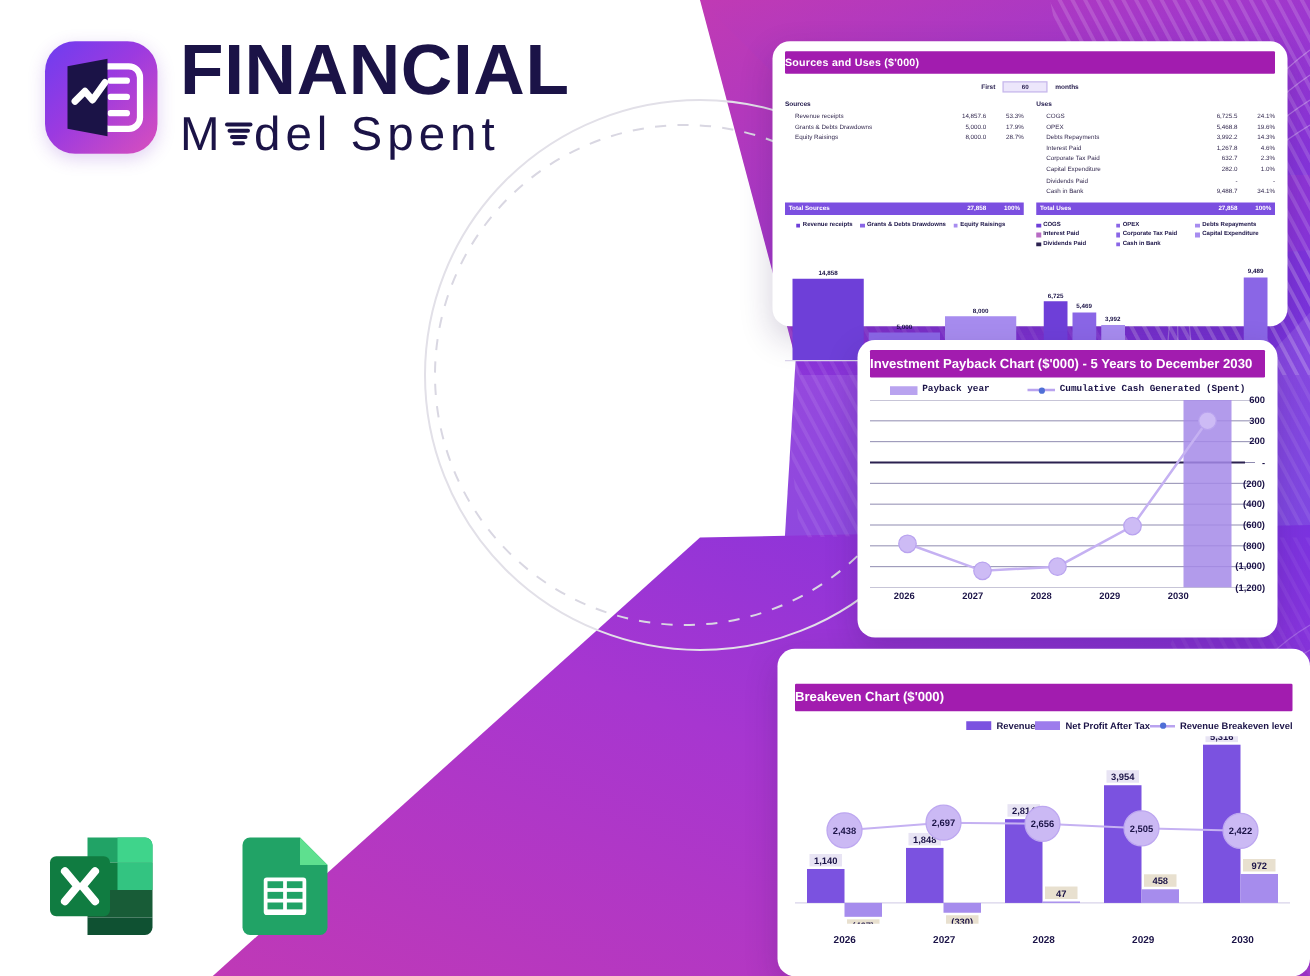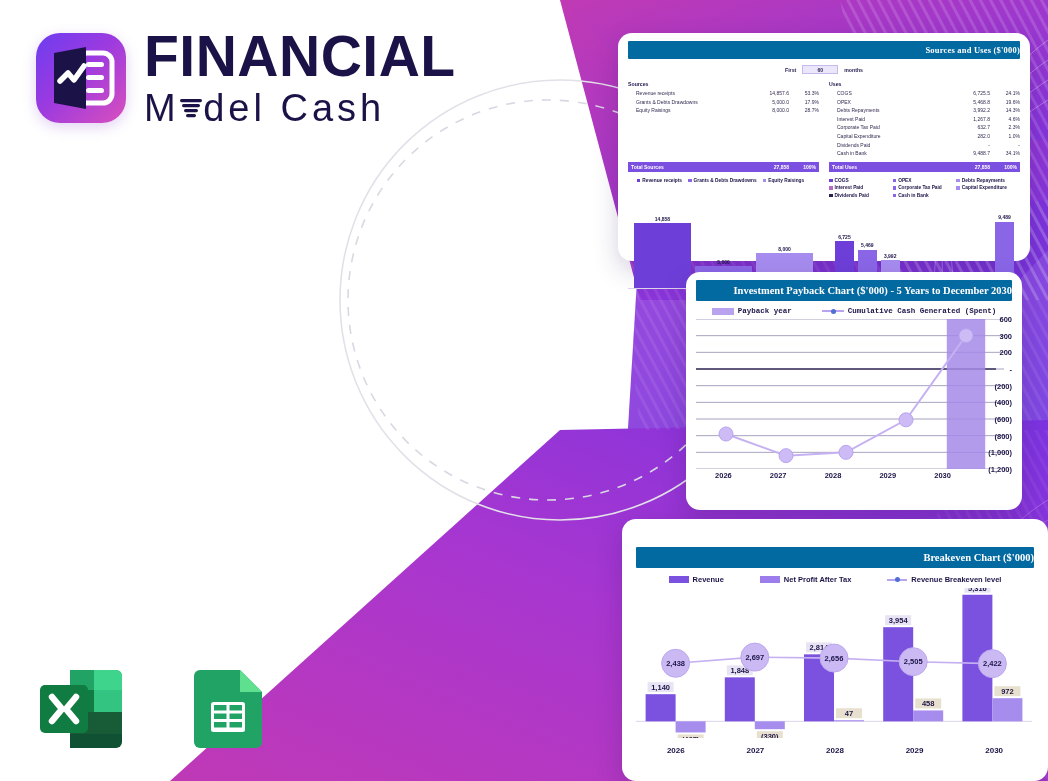--- a/index.html
+++ b/index.html
@@ -45,22 +45,22 @@
 
   .file-icons { position:absolute; left:32px; top:660px; display:flex; gap:48px; }
 
   
   .card {
     position:absolute; background:#fff; border-radius:14px;
     box-shadow:0 10px 26px rgba(40,20,80,.20);
     z-index:10;
   }
   .chart-title {
-    background:#0369a1; color:#fff; text-align:right;
-    font-weight:bold; border-radius:1px;font-family:Liberation Serif, serif;
+    background:#a21caf; color:#fff; text-align:left;
+    font-weight:bold; border-radius:1px;
   }
 
   
   #card-sources { left:618px; top:33px; width:412px; height:228px; padding:8px 10px; }
   #card-sources .chart-title { font-size:8.5px; padding:4px 0; letter-spacing:.2px; }
   .su-period {
     display:flex; justify-content:center; align-items:center; gap:6px;
     font-size:5.2px; color:#2a2150; font-weight:bold; margin:6px 0 7px 0;
   }
   .su-period .box {
@@ -118,21 +118,21 @@
   .pb-ylabels span {
     position:absolute; right:0; font-size:7.5px; font-weight:bold;
     color:#1b1347; transform:translateY(-50%);
   }
   .pb-xlabels { display:flex; margin-top:2px; padding-right:42px; }
   .pb-xlabels span { flex:1; text-align:center; font-size:7.5px; font-weight:bold; color:#1b1347; }
 
   
   #card-breakeven { left:622px; top:519px; width:426px; height:262px; padding:28px 14px 10px 14px; }
   #card-breakeven .chart-title { font-size:10.5px; padding:5px 0; }
-  .bk-legend { display:flex; justify-content:center; gap:36px; margin:7px 0 4px 0; }
+  .bk-legend { display:flex; justify-content:flex-end; margin:7px 0 4px 0; }
   .bk-legend .lg { display:flex; align-items:center; gap:4px; font-size:7.5px; font-weight:bold; color:#1b1347; }
   .bk-legend .sw1 { width:20px; height:7px; background:#7b52e0; }
   .bk-legend .sw2 { width:20px; height:7px; background:#9d7cec; }
   .bk-legend .sw3 { width:20px; height:2px; background:#b9a3ef; position:relative; }
   .bk-legend .sw3::after {
     content:""; position:absolute; left:8px; top:-1.5px; width:5px; height:5px;
     border-radius:50%; background:#4f6fd6;
   }
   .bk-plot { position:relative; height:150px; margin-top:4px; }
   .bk-plot svg { position:absolute; left:0; top:0; }
@@ -215,21 +215,21 @@
     <div class="brand-words">
       <div class="brand-line1">FINANCIAL</div>
       <div class="brand-line2">
         <span>M</span><span class="oglyph">
           <svg width="26" height="30" viewBox="0 0 26 30">
             <rect x="2" y="6" width="22" height="3.2" rx="1.6" fill="#1b1347"></rect>
             <rect x="4" y="11" width="18" height="3.2" rx="1.6" fill="#1b1347"></rect>
             <rect x="6" y="16" width="14" height="3.2" rx="1.6" fill="#1b1347"></rect>
             <rect x="8" y="21" width="10" height="3.2" rx="1.6" fill="#1b1347"></rect>
           </svg>
-        </span><span>del Cash</span>
+        </span><span>del Spent</span>
       </div>
     </div>
   </div>
 
 
   <div class="file-icons">
     <div>
       <svg width="98" height="98" viewBox="0 0 98 98">
         <path d="M38 10 H84 A6 6 0 0 1 90 16 V30 H38 Z" fill="#21a366"></path>
         <path d="M38 30 H90 V52 H38 Z" fill="#107c41"></path>

